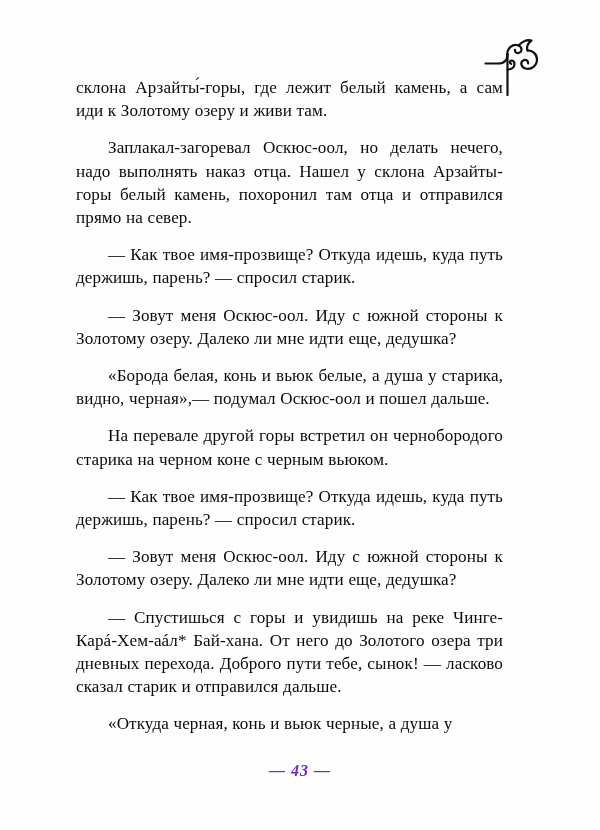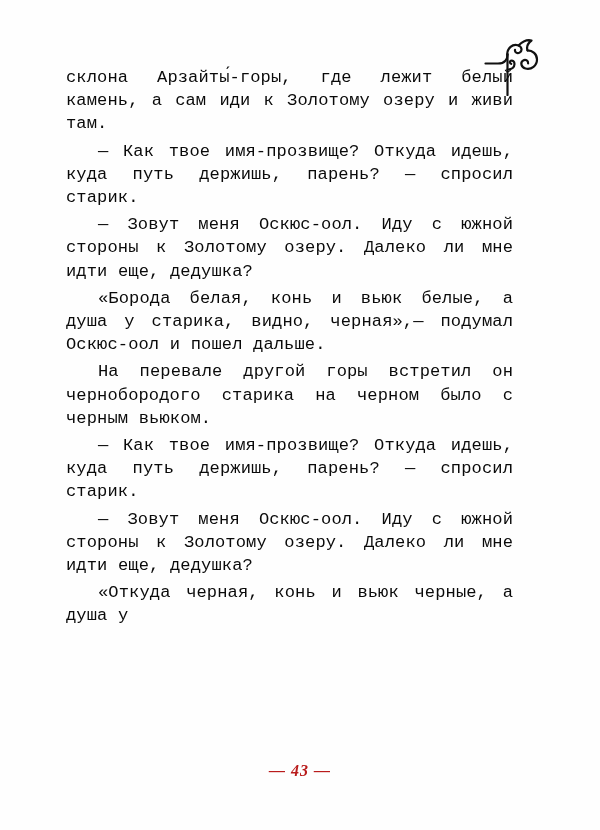--- a/index.html
+++ b/index.html
@@ -40,30 +40,29 @@
 
   
   #textblock {
     position: absolute;
     left: 62px;
     top: 62px;
     width: 455px;
   }
 
   p.para {
-    margin: 4px;
+    margin: 14px;
     padding: 0;
     text-align: justify;
     text-align-last: left;
     text-indent: 32px;
     font-size: 17.1px;
     line-height: 23.2px;
     letter-spacing: 0.1px;
     word-spacing: 0.2px;
-    font-family: Liberation Mono, monospace;
     -webkit-font-smoothing: none;
   }
   p.para.first {
     text-indent: 0;
   }
   
   p.para.runover {
     text-align: justify;
     text-align-last: left;
   }
@@ -73,21 +72,21 @@
     position: absolute;
     left: 0;
     top: 762px;
     width: 600px;
     text-align: center;
     font-family: "Liberation Serif", "DejaVu Serif", serif;
     font-style: italic;
     font-weight: bold;
     font-size: 16px;
     letter-spacing: 1px;
-    color: #b91c1c;
+    color: #6d28d9;
   }
 </style>
 </head>
 <body>
 
 <div id="page">
 
   <div id="ornament">
     <svg viewBox="0 0 56 58" xmlns="http://www.w3.org/2000/svg" fill="none" stroke="#111111" stroke-width="2.2" stroke-linecap="round" stroke-linejoin="round">
 
@@ -100,24 +99,26 @@
       <path d="M23.2 16.8 C23.2 10 28.5 5.5 34 7.2 C38 8.4 38.6 13 35.6 14.6 C33.2 15.9 30.6 14.3 31 11.9"></path>
 
       <path d="M34.5 7.5 C38.5 3.5 43.5 1.5 47.5 2.5 C43.5 5.5 42.5 9.5 43.5 12.5"></path>
 
       <path d="M43.5 12.3 C48.5 12.3 53 16 53 21.5 C53 27.5 47.5 32 41.5 30.5 C37.2 29.4 36 24.6 39 22.6 C41.4 21 44.4 22.6 44.1 25.3"></path>
     </svg>
   </div>
 
   <div id="textblock">
     <p class="para first runover">склона Арзайты́-горы, где лежит белый камень, а сам иди к Золотому озеру и живи там.</p>
+    <p class="para">Заплакал-загоревал Оскюс-оол, но делать нечего, надо выполнять наказ отца. Нашел у склона Арзайты-горы белый камень, похоронил там отца и отправился прямо на север.</p>
     <p class="para">— Как твое имя-прозвище? Откуда идешь, куда путь держишь, парень? — спросил старик.</p>
     <p class="para">— Зовут меня Оскюс-оол. Иду с южной стороны к Золотому озеру. Далеко ли мне идти еще, дедушка?</p>
     <p class="para">«Борода белая, конь и вьюк белые, а душа у старика, видно, черная»,— подумал Оскюс-оол и пошел дальше.</p>
-    <p class="para">На перевале другой горы встретил он чернобородого старика на черном было с черным вьюком.</p>
+    <p class="para">На перевале другой горы встретил он чернобородого старика на черном коне с черным вьюком.</p>
     <p class="para">— Как твое имя-прозвище? Откуда идешь, куда путь держишь, парень? — спросил старик.</p>
     <p class="para">— Зовут меня Оскюс-оол. Иду с южной стороны к Золотому озеру. Далеко ли мне идти еще, дедушка?</p>
+    <p class="para">— Спустишься с горы и увидишь на реке Чинге-Карá-Хем-аáл* Бай-хана. От него до Золотого озера три дневных перехода. Доброго пути тебе, сынок! — ласково сказал старик и отправился дальше.</p>
     <p class="para">«Откуда черная, конь и вьюк черные, а душа у</p>
   </div>
 
   <div id="folio">— 43 —</div>
 
 </div>
 
 </body></html>

